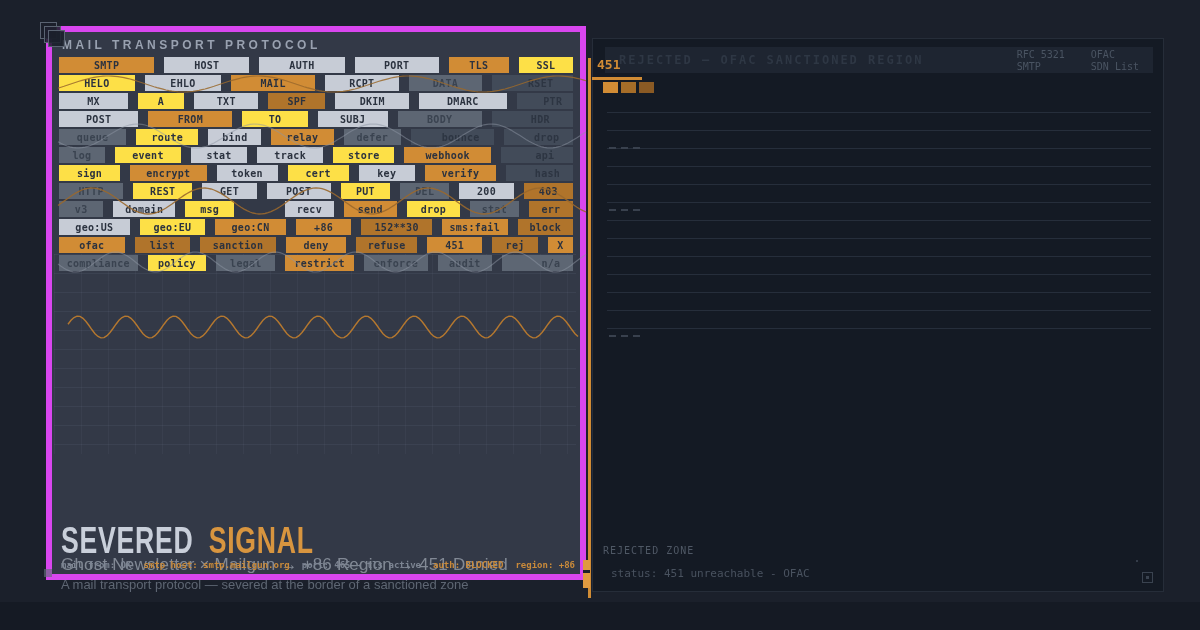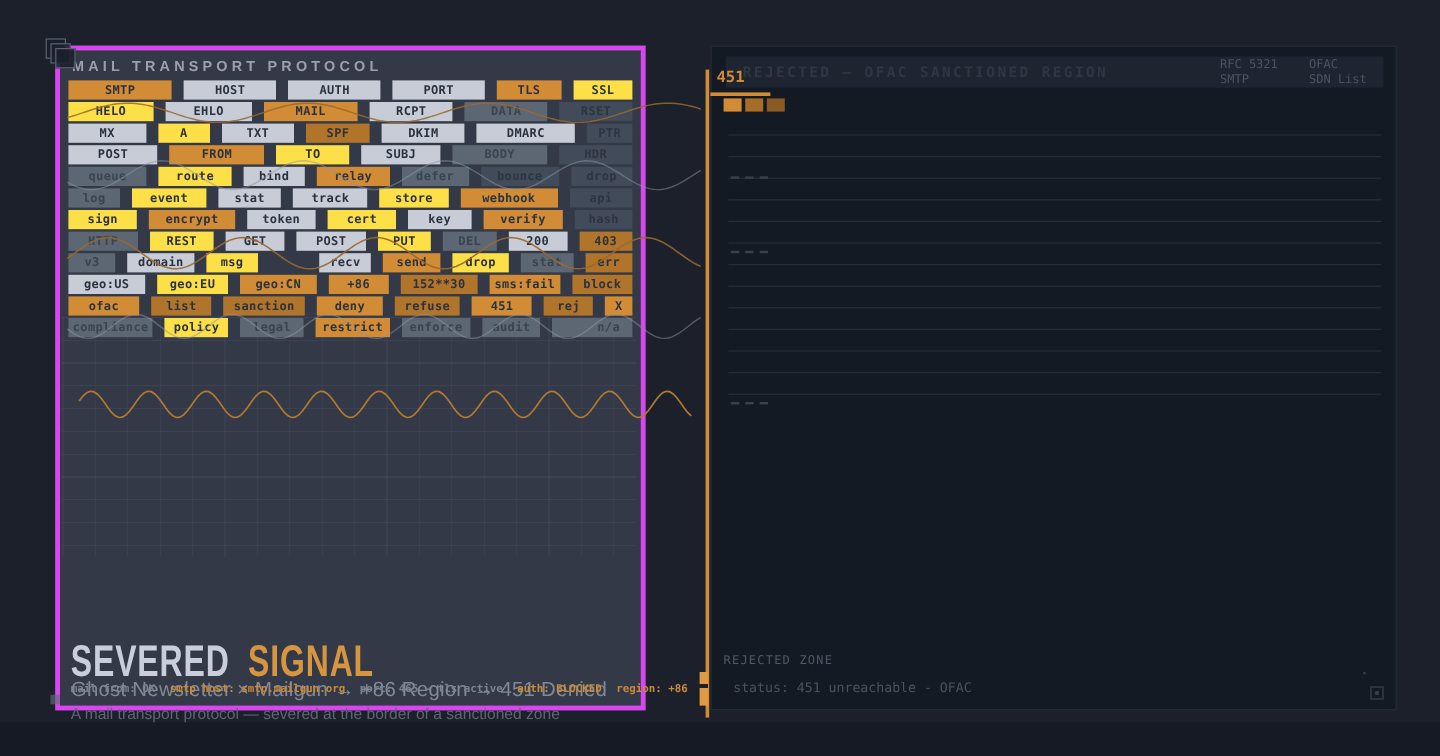--- a/index.html
+++ b/index.html
@@ -1,39 +1,39 @@
 <!DOCTYPE html>
 <html><head>
 <meta charset="utf-8">
 <style>
   html,body{margin:0;padding:0;background:#1b202b;width:1200px;height:630px;overflow:hidden;
     font-family:"DejaVu Sans Mono",monospace;}
   .stage{position:absolute;left:0;top:0;width:1200px;height:630px;}
 
   
-  .panel-left{position:absolute;left:46px;top:38px;width:492px;height:554px;
-    background:#333947;border:4px solid #d946ef;box-sizing:border-box;}
+  .panel-left{position:absolute;left:46px;top:26px;width:540px;height:554px;
+    background:#333947;border:6px solid #d946ef;box-sizing:border-box;}
   .stack-icon{position:absolute;left:-12px;top:-10px;width:30px;height:30px;z-index:5;}
   .stack-icon i{position:absolute;width:15px;height:15px;border:1px solid #5a6372;background:rgba(27,32,43,.85);display:block;}
   .stack-icon i:nth-child(1){left:0;top:0;}
   .stack-icon i:nth-child(2){left:4px;top:4px;}
   .stack-icon i:nth-child(3){left:8px;top:8px;}
   .lp-title{position:absolute;left:10px;top:6px;font:bold 12px "Liberation Sans",sans-serif;
     letter-spacing:3.5px;color:#99a1b0;white-space:nowrap;z-index:1;}
 
   #chip-rows{position:absolute;left:7px;right:7px;top:25px;z-index:1;}
   .chip-row{display:flex;gap:10px;margin-bottom:2px;}
   .chip{height:16px;flex-basis:0;display:flex;align-items:center;justify-content:center;
     font:bold 10px "DejaVu Sans Mono",monospace;color:#2b323f;letter-spacing:.3px;white-space:nowrap;overflow:hidden;}
   .s-o{background:#d18c35;}
   .s-od{background:#b0742b;}
   .s-l{background:#c7ccd6;}
   .s-g{background:#fde047;}
   .s-d{background:#5d6673;color:#3a4350;}
-  .s-gh{background:#424b59;color:#2d3542;}
+  .s-gh{background:#424b59;color:#2d3542;padding-left:16px;}
 
   .grid-overlay{position:absolute;left:2px;right:4px;top:222px;height:200px;z-index:0;opacity:.55;
     background:
       repeating-linear-gradient(to bottom, rgba(160,175,200,.14) 0 1px, transparent 1px 19px),
       repeating-linear-gradient(to right, rgba(160,175,200,.10) 0 1px, transparent 1px 27px);}
   #waves{position:absolute;left:0;top:0;width:540px;height:554px;z-index:2;pointer-events:none;}
 
   .headline{position:absolute;left:9px;top:488px;font:bold 37px "Liberation Sans",sans-serif;
     letter-spacing:1px;white-space:nowrap;transform:scaleX(.72);transform-origin:left top;z-index:3;}
   .headline .hl-a{color:#c9cfda;}

